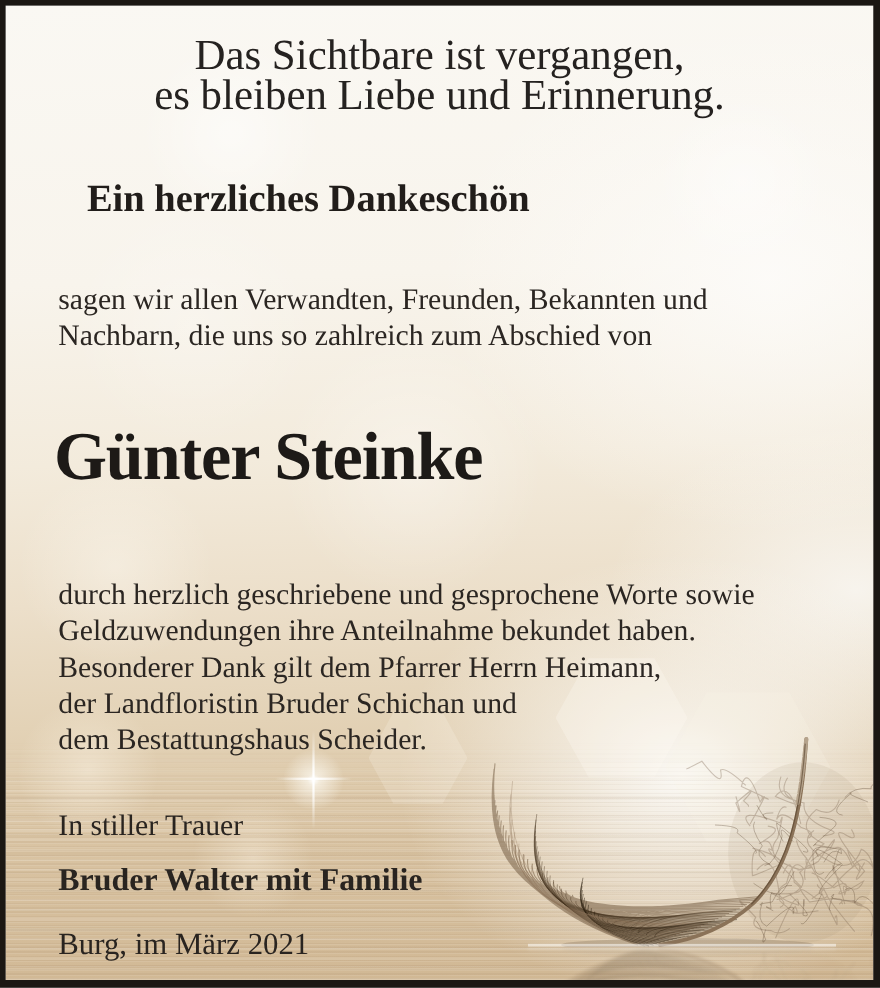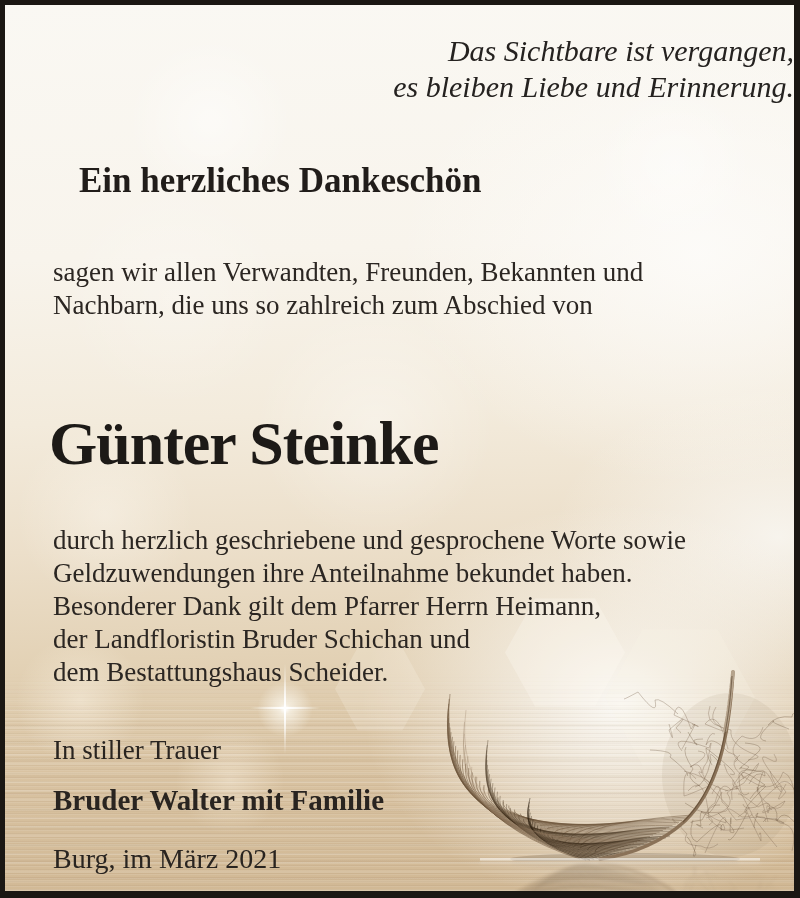--- a/index.html
+++ b/index.html
@@ -46,25 +46,25 @@
   
   .sparkle{position:absolute;left:240px;top:659px;width:80px;height:90px;pointer-events:none;
     background:radial-gradient(circle at 50% 50%, rgba(255,255,255,1) 0%, rgba(255,253,246,.65) 9%, rgba(255,250,240,0) 46%);}
   .sparkle::before{content:"";position:absolute;left:39px;top:0;width:2px;height:100%;
     background:linear-gradient(180deg, rgba(255,255,255,0), #fff 46% 54%, rgba(255,255,255,0));}
   .sparkle::after{content:"";position:absolute;top:43px;left:5px;right:5px;height:2px;
     background:linear-gradient(90deg, rgba(255,255,255,0), #fff 46% 54%, rgba(255,255,255,0));}
   .feather{position:absolute;left:425px;top:625px;pointer-events:none;}
   
   .txt{position:absolute;white-space:nowrap;}
-  .epigraph{left:0;right:0;top:28px;text-align:right;font-style:italic;font-size:30px;line-height:36px;color:#252220;}
+  .epigraph{left:0;right:0;top:28px;text-align:center;font-size:39px;line-height:36px;color:#252220;}
   .heading{left:48px;top:156px;font-size:35px;font-weight:bold;color:#211d1a;margin-left:26px;}
   .para{font-size:27px;line-height:33px;color:#2b2622;}
   .intro{left:48px;top:251px;}
-  .name{left:44px;top:375px;font-size:62px;font-weight:bold;letter-spacing:-1px;color:#1d1a17;margin-top:28px;}
+  .name{left:44px;top:375px;font-size:62px;font-weight:bold;letter-spacing:-1px;color:#1d1a17;}
   .thanks{left:48px;top:519px;}
   .closing{left:48px;top:728px;}
   .closing .mourning{font-size:27px;line-height:34px;}
   .closing .family{font-size:29px;line-height:34px;font-weight:bold;margin-top:16px;}
   .place{left:48px;top:838px;font-size:28px;text-align:center;}
 </style>
 </head>
 <body>
 
 <div class="page">

